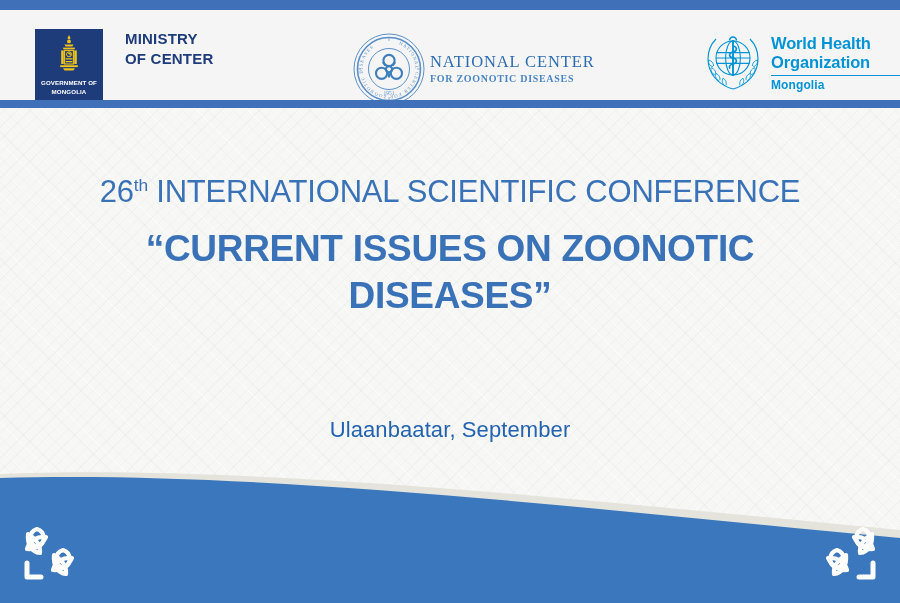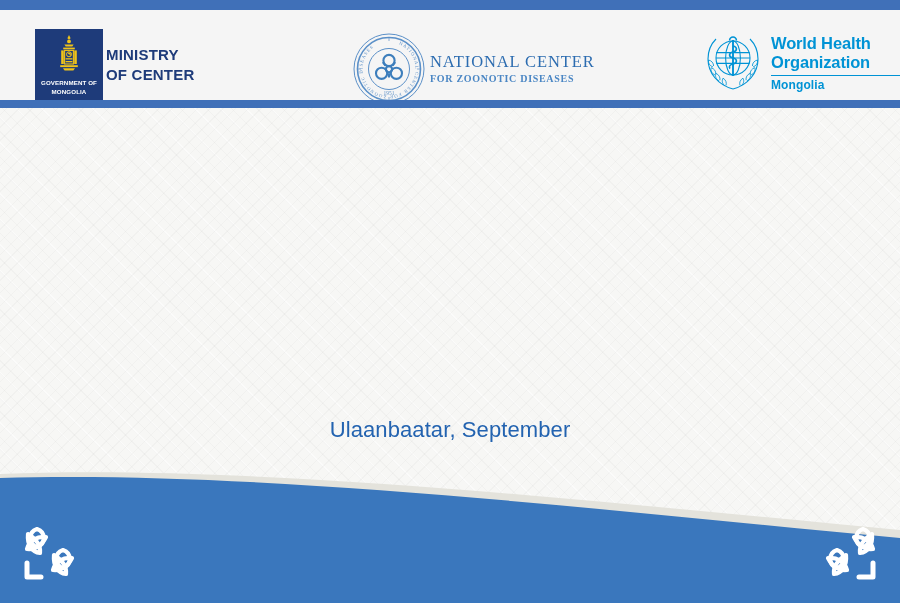--- a/index.html
+++ b/index.html
@@ -31,21 +31,21 @@
   }
   .header-rule {
     position:absolute; left:0; top:100px;
     width:900px; height:8px;
     background:#4070b8;
   }
 
   
   .moh {
     position:absolute; left:35px; top:19px;
-    display:flex; align-items:center; gap:3px;
+    display:flex; gap:22px;
   }
   .moh-emblem {
     width:68px; height:72px;
     background:#1e3b7a;
     position:relative;
     display:flex; flex-direction:column;
     align-items:center; justify-content:flex-start;
     padding-top:5px;
   }
   .soyombo { width:30px; height:44px; display:block; }
@@ -244,20 +244,24 @@
         <div class="who-underline"></div>
         <div class="who-country">Mongolia</div>
       </div>
     </div>
   </div>
 
   <div class="header-rule"></div>
 
   <div class="body-area"></div>
 
+  <div class="title-block">
+    <div class="conf-line"><span>26</span><sup>th</sup><span> INTERNATIONAL SCIENTIFIC CONFERENCE</span></div>
+    <div class="theme-line">“CURRENT ISSUES ON ZOONOTIC DISEASES”</div>
+  </div>
 
   <div class="meta-block">
     <div class="meta-line">Ulaanbaatar, September</div>
   </div>
 
   <svg class="wave" viewBox="0 0 900 135" preserveAspectRatio="none">
     <path d="M0,6 C260,-4 600,34 900,62 L900,135 L0,135 Z" fill="#e4e3dc"></path>
     <path d="M0,10 C260,2 600,42 900,70 L900,135 L0,135 Z" fill="#3a77bd"></path>
   </svg>
 

